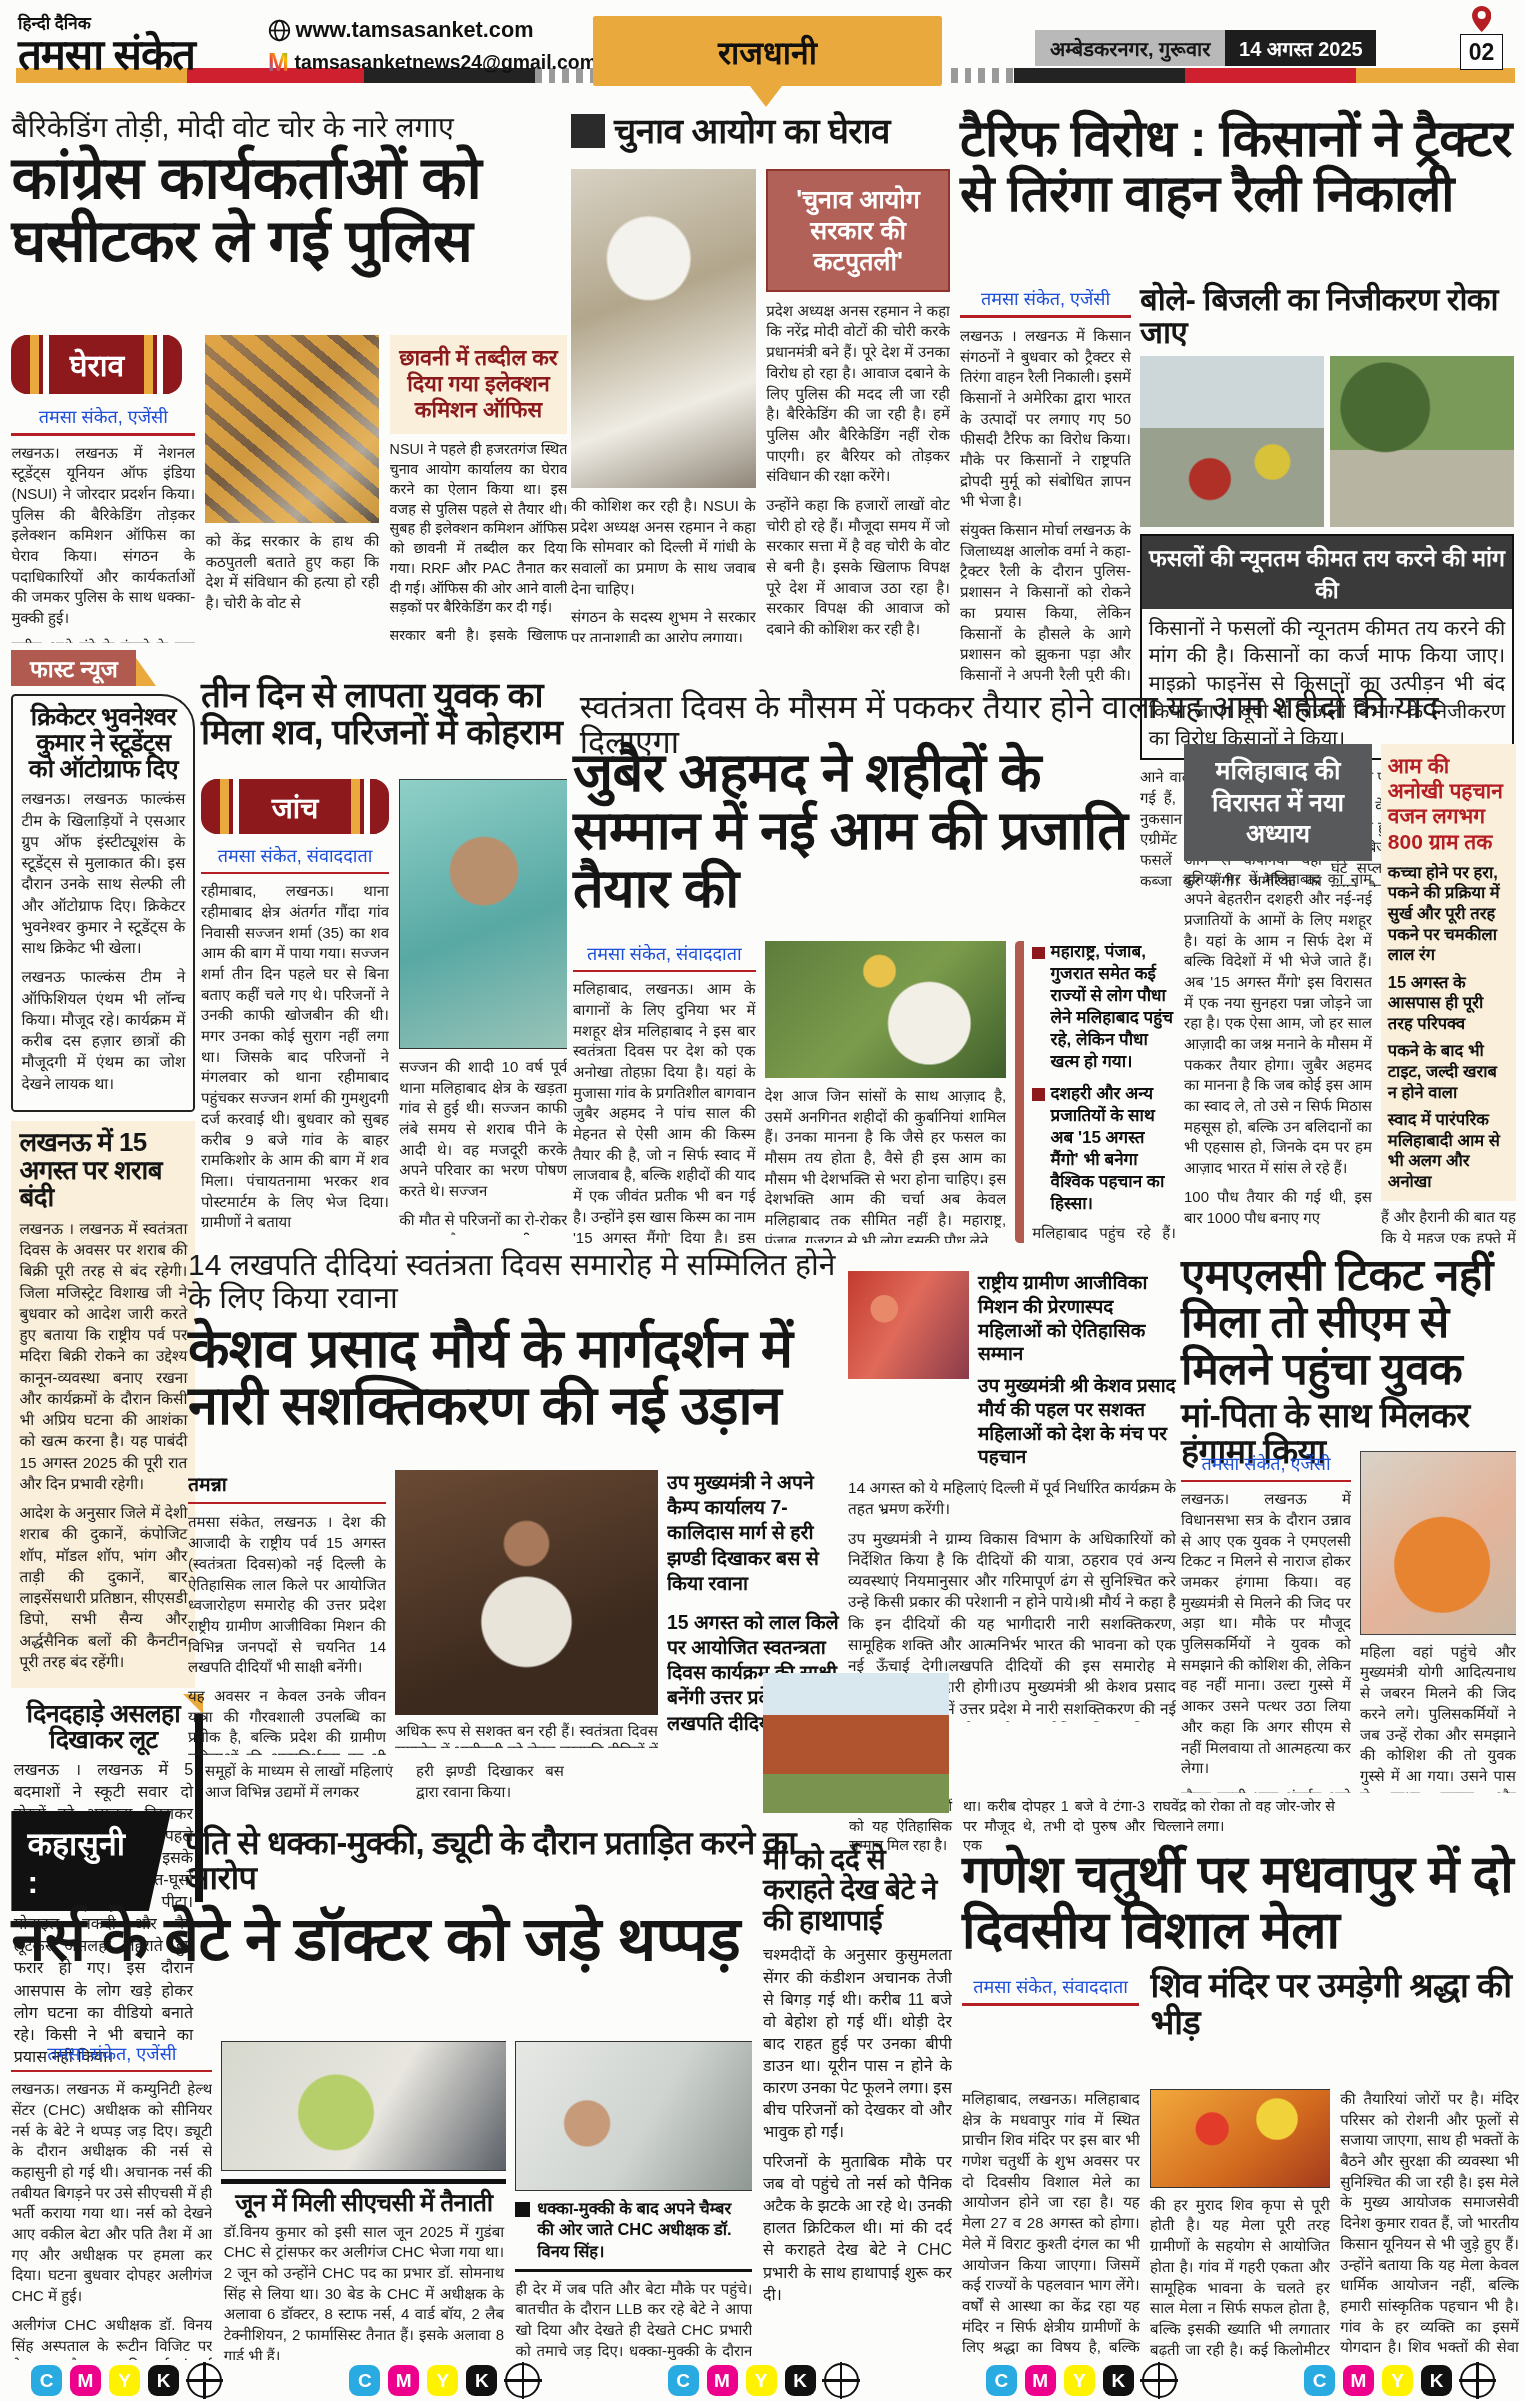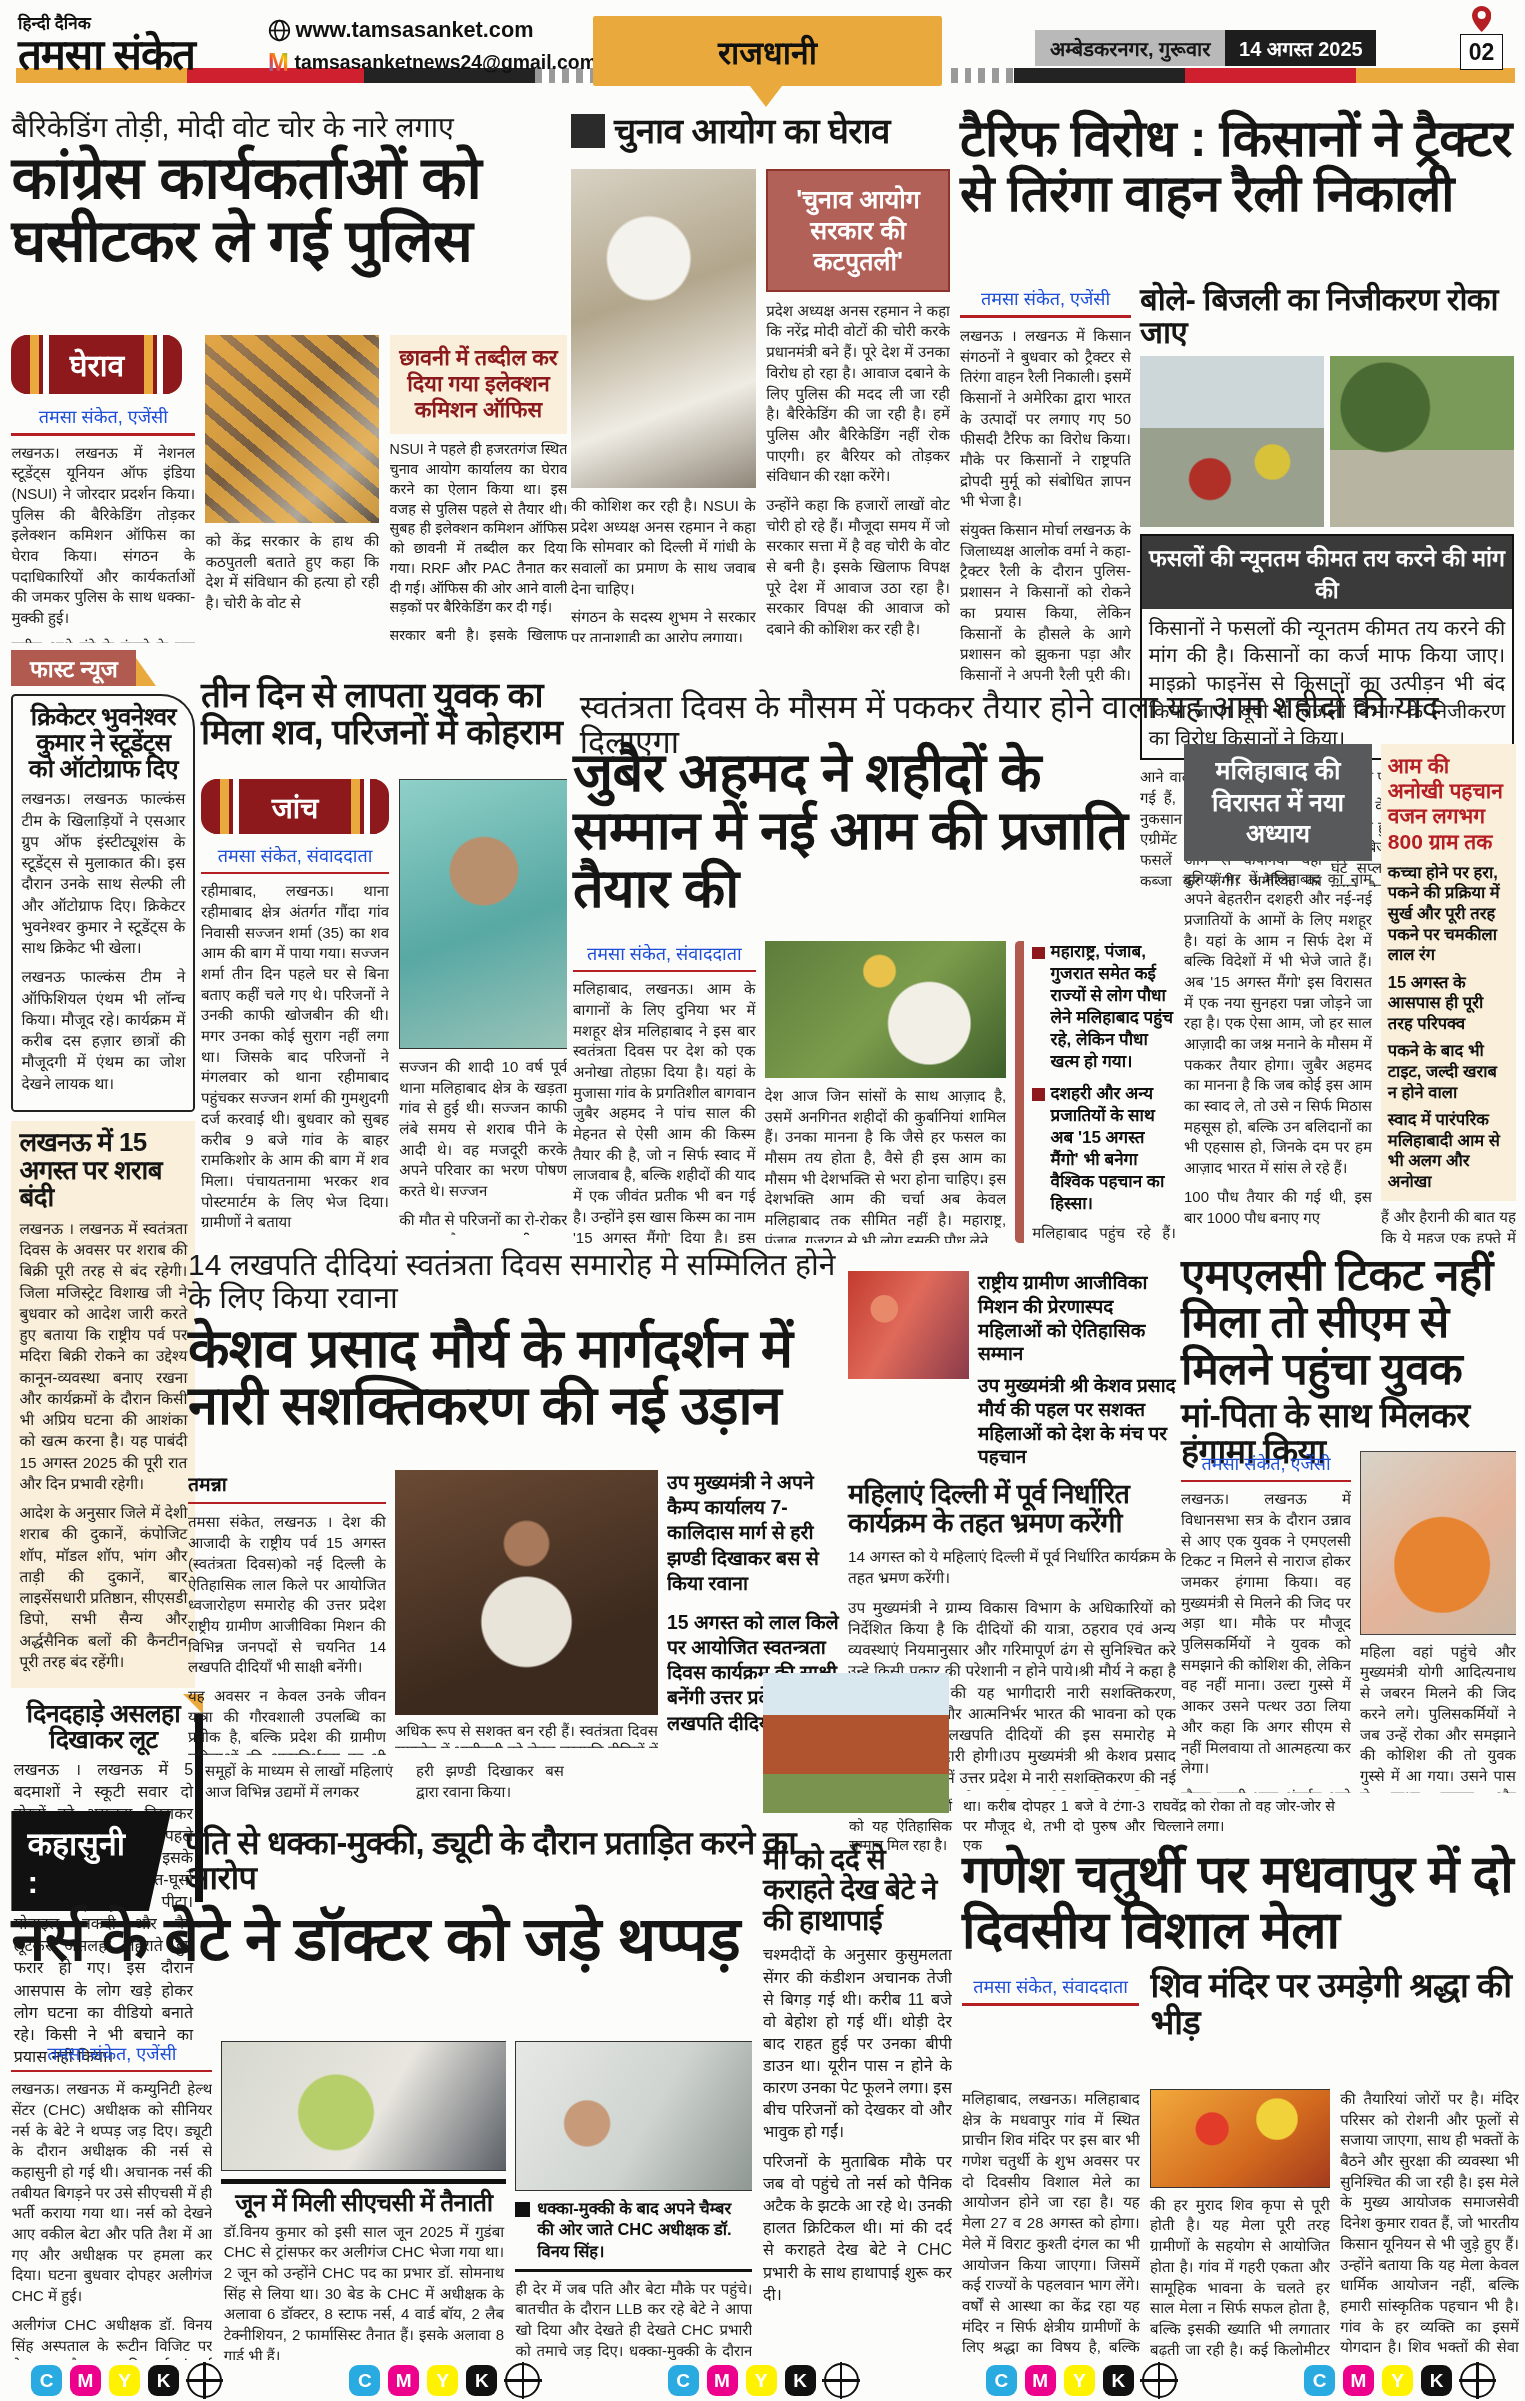--- a/index.html
+++ b/index.html
@@ -330,21 +330,20 @@
   </section>
 
   <section class="abs" style="left:848px;top:1271px;width:328px;height:522px">
     <div style="display:flex;gap:9px">
       <div class="photo ph-women" style="flex:0 0 121px;height:108px"></div>
       <div style="flex:1">
         <div style="font-size:19px;font-weight:800;line-height:1.25">राष्ट्रीय ग्रामीण आजीविका मिशन की प्रेरणास्पद महिलाओं को ऐतिहासिक सम्मान</div>
         <div style="font-size:19px;font-weight:800;line-height:1.25;margin-top:8px">उप मुख्यमंत्री श्री केशव प्रसाद मौर्य की पहल पर सशक्त महिलाओं को देश के मंच पर पहचान</div>
       </div>
     </div>
-    <div class="hl" style="font-size:27px;margin-top:11.4px">महिलाएं दिल्ली में पूर्व निर्धारित कार्यक्रम के तहत भ्रमण करेंगी</div>
     <div class="bt" style="font-size:15.4px;margin-top:8px;height:245px;overflow:hidden">
       <p>14 अगस्त को ये महिलाएं दिल्ली में पूर्व निर्धारित कार्यक्रम के तहत भ्रमण करेंगी।</p>
       <p>उप मुख्यमंत्री ने ग्राम्य विकास विभाग के अधिकारियों को निर्देशित किया है कि दीदियों की यात्रा, ठहराव एवं अन्य व्यवस्थाएं नियमानुसार और गरिमापूर्ण ढंग से सुनिश्चित करे उन्हे किसी प्रकार की परेशानी न होने पाये।श्री मौर्य ने कहा है कि इन दीदियों की यह भागीदारी नारी सशक्तिकरण, सामूहिक शक्ति और आत्मनिर्भर भारत की भावना को एक नई ऊँचाई देगी।लखपति दीदियों की इस समारोह मे ऐतिहासिक भागीदारी होगी।उप मुख्यमंत्री श्री केशव प्रसाद मौर्य के मार्गदर्शन में उत्तर प्रदेश मे नारी सशक्तिकरण की नई उड़ान मिल रही है। राष्ट्रीय ग्रामीण आजीविका मिशन की</p>
     </div>
   </section>
   <div class="abs photo ph-redfort" style="left:763px;top:1673px;width:186px;height:140px;z-index:3"></div>
 
   <section class="abs" style="left:1181px;top:1251px;width:335px;height:542px">
     <div class="hl" style="font-size:44px">एमएलसी टिकट नहीं मिला तो सीएम से मिलने पहुंचा युवक</div>
     <div class="hl" style="font-size:34px;margin-top:4.6px">मां-पिता के साथ मिलकर हंगामा किया</div>

